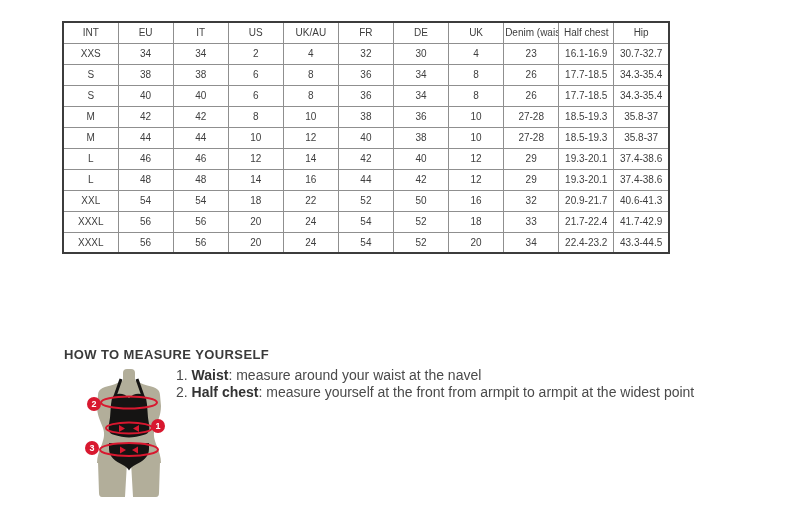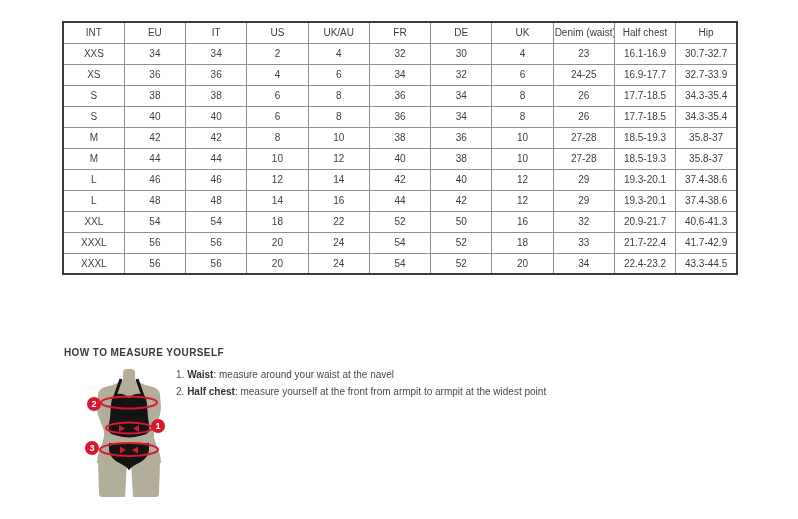--- a/index.html
+++ b/index.html
@@ -9,21 +9,21 @@
     background: #ffffff;
     font-family: "Liberation Sans", sans-serif;
     position: relative;
     overflow: hidden;
   }
 
   
   table.size-table {
     position: absolute;
     left: 62px; top: 21px;
-    width: 676px;
+    width: 608px;
     border-collapse: collapse;
     table-layout: fixed;
     border: 2px solid #3c3c3c;
   }
   .size-table th, .size-table td {
     border: 1px solid #8f8f8f;
     height: 21px;
     padding: 0 1px;
     text-align: center;
     vertical-align: middle;
@@ -31,29 +31,29 @@
     font-weight: 400;
     color: #3e3e3e;
     white-space: nowrap;
     overflow: hidden;
   }
 
   
   .measure-heading {
     position: absolute;
     left: 64px; top: 347px;
-    font-size: 10px;
+    font-size: 13px;
     font-weight: 700;
     letter-spacing: 0.4px;
     color: #3a3a3a;
   }
   .measure-steps {
     position: absolute;
     left: 176px; top: 370px;
-    font-size: 10px;
+    font-size: 14px;
     line-height: 10px;
     color: #4a4a4a;
   }
   .measure-steps .step { margin-bottom: 7px; white-space: nowrap; }
   .measure-steps .step b { color: #333333; font-weight: 700; }
 
   .measure-figure {
     position: absolute;
     left: 80px; top: 369px;
     width: 114px; height: 132px;
@@ -84,33 +84,20 @@
         <td>34</td>
         <td>34</td>
         <td>2</td>
         <td>4</td>
         <td>32</td>
         <td>30</td>
         <td>4</td>
         <td>23</td>
         <td>16.1-16.9</td>
         <td>30.7-32.7</td>
-      </tr>
-      <tr>
-        <td>XS</td>
-        <td>36</td>
-        <td>36</td>
-        <td>4</td>
-        <td>6</td>
-        <td>34</td>
-        <td>32</td>
-        <td>6</td>
-        <td>24-25</td>
-        <td>16.9-17.7</td>
-        <td>32.7-33.9</td>
       </tr>
       <tr>
         <td>S</td>
         <td>38</td>
         <td>38</td>
         <td>6</td>
         <td>8</td>
         <td>36</td>
         <td>34</td>
         <td>8</td>

